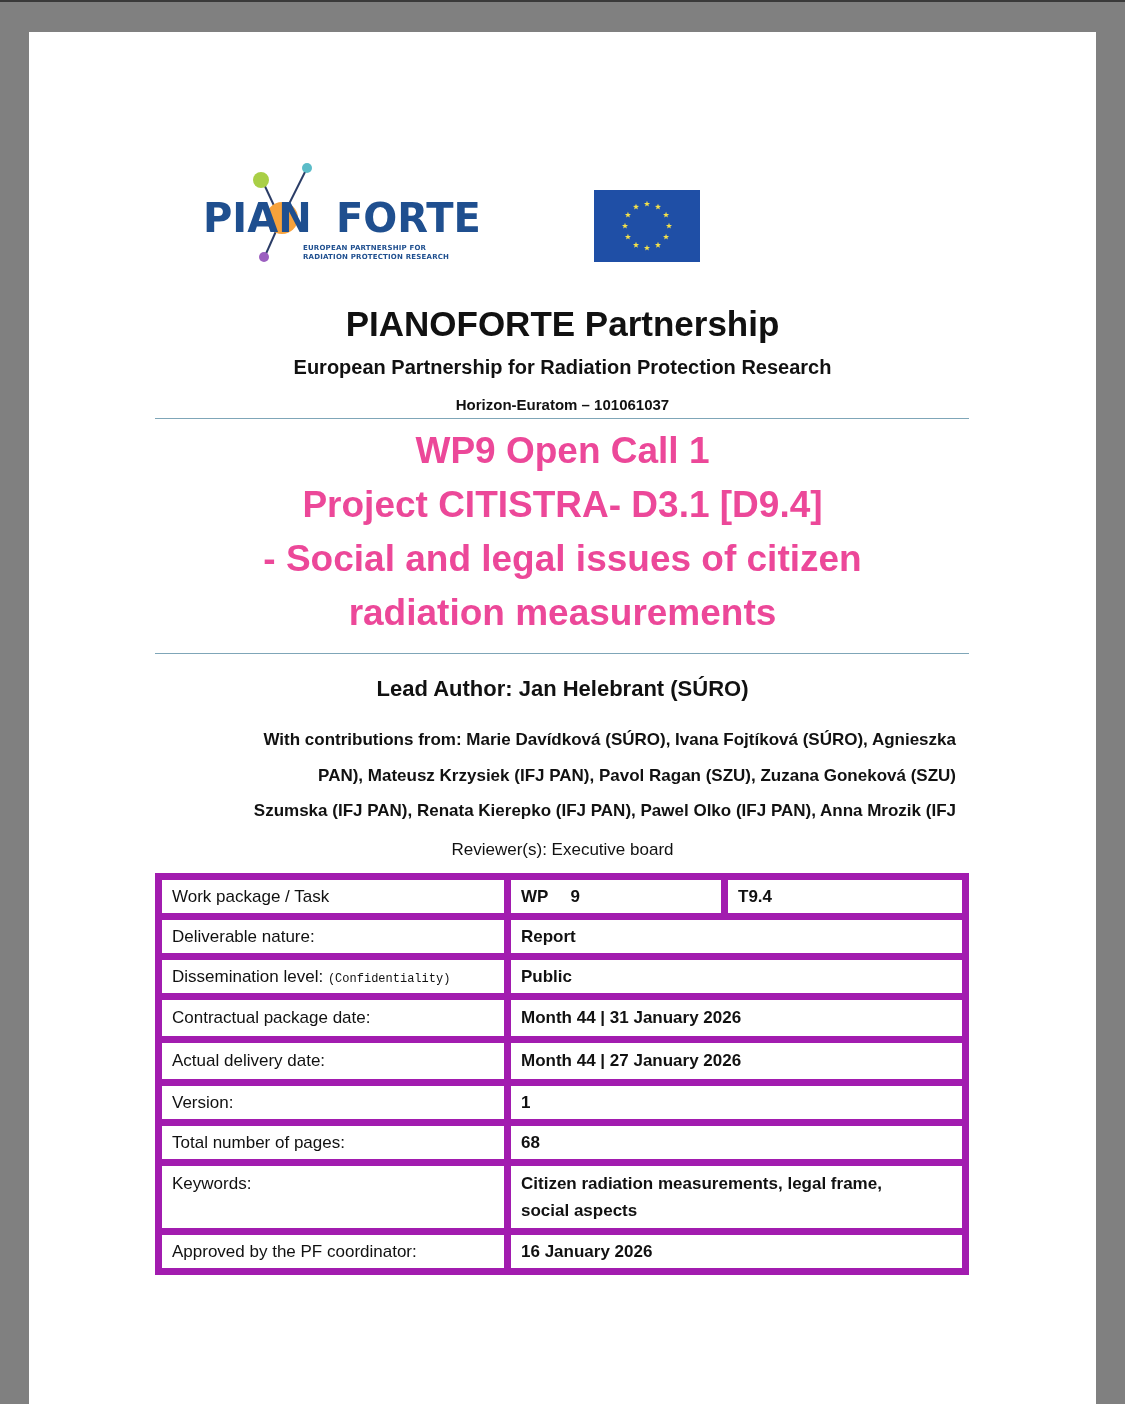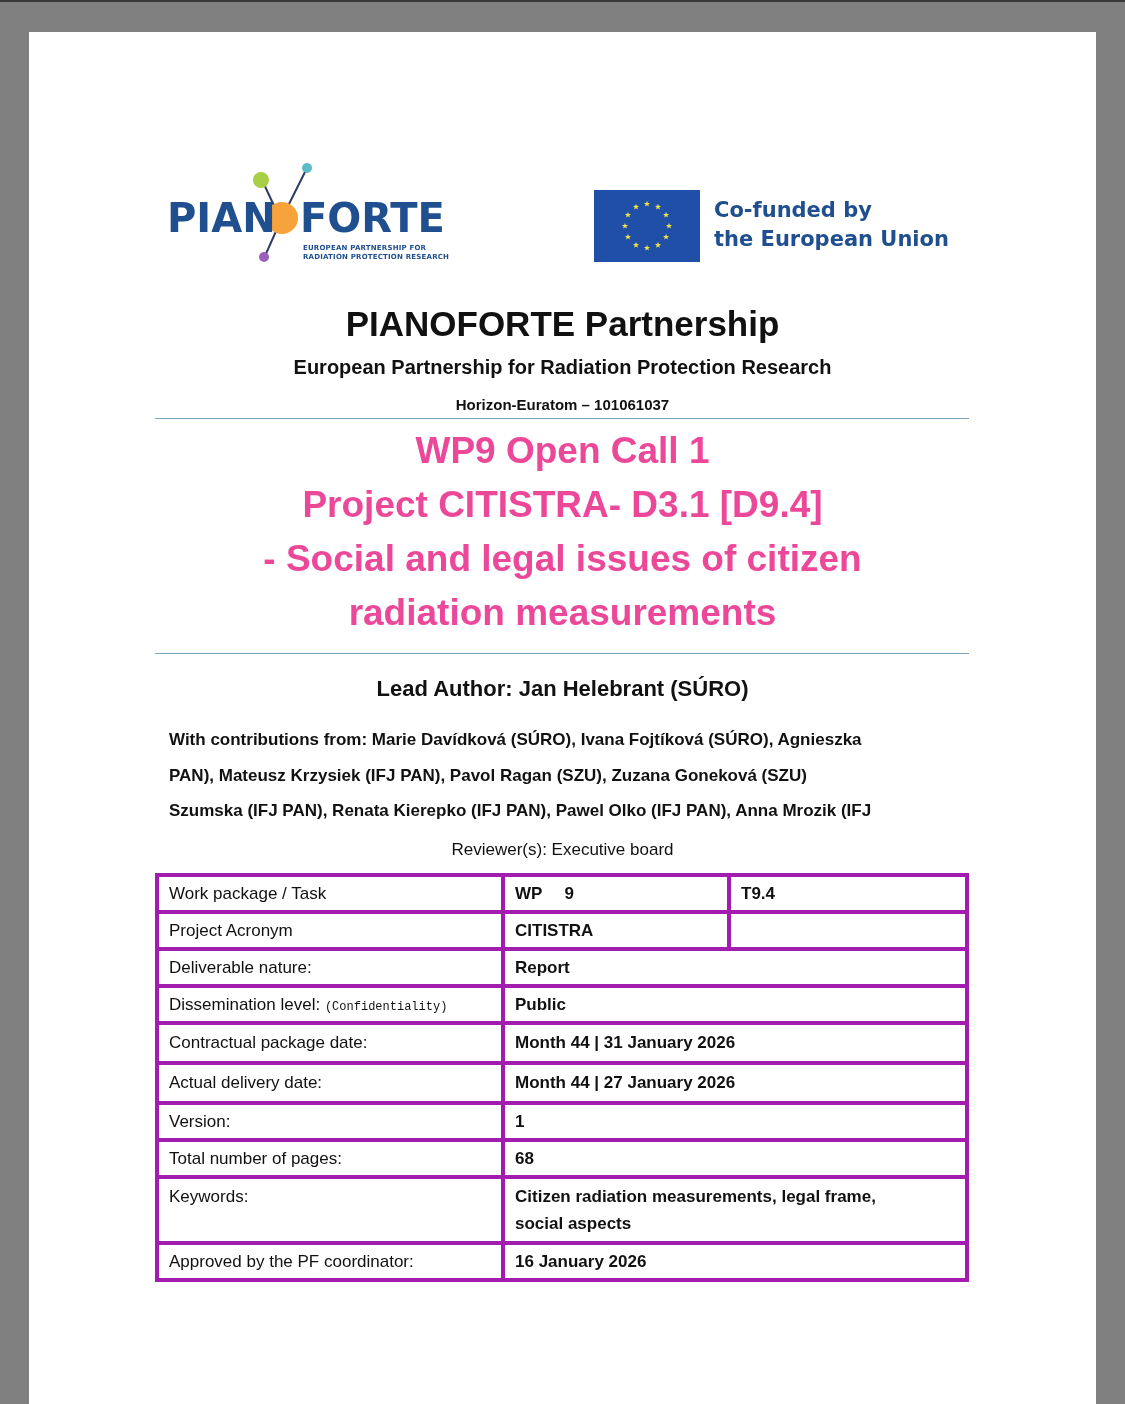--- a/index.html
+++ b/index.html
@@ -12,45 +12,45 @@
   .topbar { position: absolute; left: 0; top: 0; width: 1125px; height: 2px; background: #3a3a3a; }
   .page {
     position: absolute; left: 29px; top: 32px; width: 1067px; height: 1372px;
     background: #ffffff;
   }
   .abs { position: absolute; }
 
   
   .pf-logo { position: absolute; left: 138px; top: 128px; width: 290px; height: 110px; }
   .pf-word { position: absolute; top: 38px; font-family: "DejaVu Sans", sans-serif; font-weight: bold;
-             font-size: 40px; color: #1f4f8f; letter-spacing: 0px; line-height: 40px; }
+             font-size: 40px; color: #1f4f8f; letter-spacing: 0px; line-height: 40px; margin-left: 36px; }
   .pf-sub { position: absolute; left: 136px; top: 84px; font-family: "DejaVu Sans", sans-serif;
             font-size: 7px; font-weight: bold; color: #1f4f8f; line-height: 9px; letter-spacing: 0.2px; }
 
   
   .eu-logo { position: absolute; left: 565px; top: 158px; width: 376px; height: 72px; }
   .eu-flag { position: absolute; left: 0; top: 0; width: 106px; height: 72px; background: #1f4fa6; }
   .eu-text { position: absolute; left: 120px; top: 6px; font-family: "DejaVu Sans", sans-serif;
              font-weight: bold; font-size: 21px; color: #1f4f8f; line-height: 29px; }
 
   .center { position: absolute; left: 0; width: 1067px; text-align: center; }
   .h-partner { top: 272px; font-size: 35px; font-weight: bold; font-family: "Liberation Sans", sans-serif; color: #111; }
   .h-sub { top: 324px; font-size: 20px; font-weight: bold; color: #111; }
   .h-grant { top: 364px; font-size: 15px; font-weight: bold; color: #111; }
   .rule { position: absolute; left: 126px; width: 814px; height: 1px; background: #7fa6b8; }
   .title { top: 392px; font-size: 37px; font-weight: bold; color: #ec4899; line-height: 54px; }
   .lead { top: 644px; font-size: 22px; font-weight: bold; color: #111; text-align: center; }
-  .contrib { left: 140px; width: 787px; top: 690px; font-size: 17px; font-weight: bold; color: #111; line-height: 35.5px; text-align: left; position: absolute; }
+  .contrib { left: 140px; width: 787px; top: 690px; font-size: 17px; font-weight: bold; color: #111; line-height: 35.5px; text-align: right; position: absolute; }
   .reviewer { top: 808px; font-size: 17px; color: #111; }
 
   table.meta {
     position: absolute; left: 126px; top: 841px; width: 814px;
     border-collapse: collapse; font-size: 17px; color: #111;
   }
-  table.meta td { border: 4px solid #a21caf; padding: 0 10px; height: 33px; vertical-align: middle; }
+  table.meta td { border: 7px solid #a21caf; padding: 0 10px; height: 33px; vertical-align: middle; }
   table.meta td.lbl { width: 322px; }
   table.meta td.val { font-weight: bold; }
   table.meta td.c3 { width: 214px; }
   table.meta tr.tall td { height: 36px; }
   table.meta tr.kw td { height: 58px; vertical-align: top; padding-top: 4px; line-height: 27px; }
   table.meta tr.short td { height: 29px; }
   .small { font-size: 12px; font-weight: normal; font-family: Liberation Mono, monospace; }
   .wp-gap { display: inline-block; width: 22px; }
 </style>
 </head>
@@ -88,24 +88,20 @@
           <polygon points="72.05,43.80 72.84,45.91 75.10,46.01 73.33,47.42 73.93,49.59 72.05,48.34 70.17,49.59 70.77,47.42 69.01,46.01 71.26,45.91" fill="#f4e14a"></polygon>
           <polygon points="64.00,51.85 64.79,53.97 67.04,54.06 65.28,55.47 65.88,57.64 64.00,56.40 62.12,57.64 62.72,55.47 60.96,54.06 63.21,53.97" fill="#f4e14a"></polygon>
           <polygon points="53.00,54.80 53.79,56.91 56.04,57.01 54.28,58.42 54.88,60.59 53.00,59.34 51.12,60.59 51.72,58.42 49.96,57.01 52.21,56.91" fill="#f4e14a"></polygon>
           <polygon points="42.00,51.85 42.79,53.97 45.04,54.06 43.28,55.47 43.88,57.64 42.00,56.40 40.12,57.64 40.72,55.47 38.96,54.06 41.21,53.97" fill="#f4e14a"></polygon>
           <polygon points="33.95,43.80 34.74,45.91 36.99,46.01 35.23,47.42 35.83,49.59 33.95,48.34 32.07,49.59 32.67,47.42 30.90,46.01 33.16,45.91" fill="#f4e14a"></polygon>
           <polygon points="31.00,32.80 31.79,34.91 34.04,35.01 32.28,36.42 32.88,38.59 31.00,37.34 29.12,38.59 29.72,36.42 27.96,35.01 30.21,34.91" fill="#f4e14a"></polygon>
           <polygon points="33.95,21.80 34.74,23.91 36.99,24.01 35.23,25.42 35.83,27.59 33.95,26.34 32.07,27.59 32.67,25.42 30.90,24.01 33.16,23.91" fill="#f4e14a"></polygon>
           <polygon points="42.00,13.75 42.79,15.86 45.04,15.96 43.28,17.36 43.88,19.54 42.00,18.29 40.12,19.54 40.72,17.36 38.96,15.96 41.21,15.86" fill="#f4e14a"></polygon>
         </svg>
     </div>
-    <div class="eu-text">
-      <div>Co-funded by</div>
-      <div>the European Union</div>
-    </div>
   </div>
 
   <div class="center h-partner">PIANOFORTE Partnership</div>
   <div class="center h-sub">European Partnership for Radiation Protection Research</div>
   <div class="center h-grant">Horizon-Euratom – 101061037</div>
   <div class="rule" style="top:386px"></div>
 
   <div class="center title">
     <div>WP9 Open Call 1</div>
     <div>Project CITISTRA- D3.1 [D9.4]</div>
@@ -123,25 +119,20 @@
   <div class="center reviewer">Reviewer(s): Executive board</div>
 
   <table class="meta">
     <tbody>
         <tr>
       <td class="lbl">Work package / Task</td>
       <td class="val">
         <span>WP</span><span class="wp-gap"></span><span>9</span>
       </td>
       <td class="val c3">T9.4</td>
-    </tr>
-    <tr>
-      <td class="lbl">Project Acronym</td>
-      <td class="val">CITISTRA</td>
-      <td class="c3"></td>
     </tr>
     <tr>
       <td class="lbl">Deliverable nature:</td>
       <td class="val" colspan="2">Report</td>
     </tr>
     <tr>
       <td class="lbl">
         <span>Dissemination level:</span>
         <span class="small">(Confidentiality)</span>
       </td>

